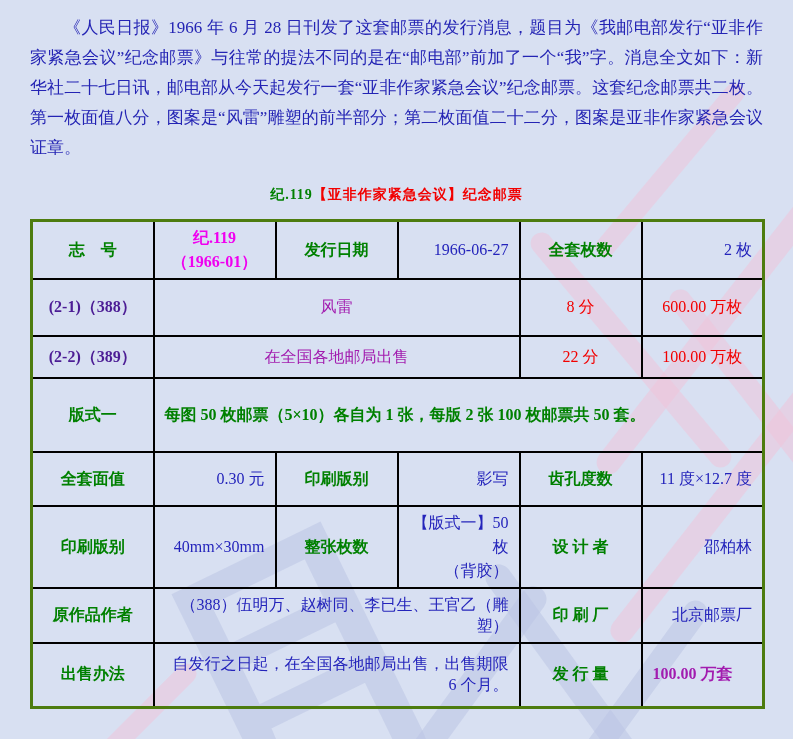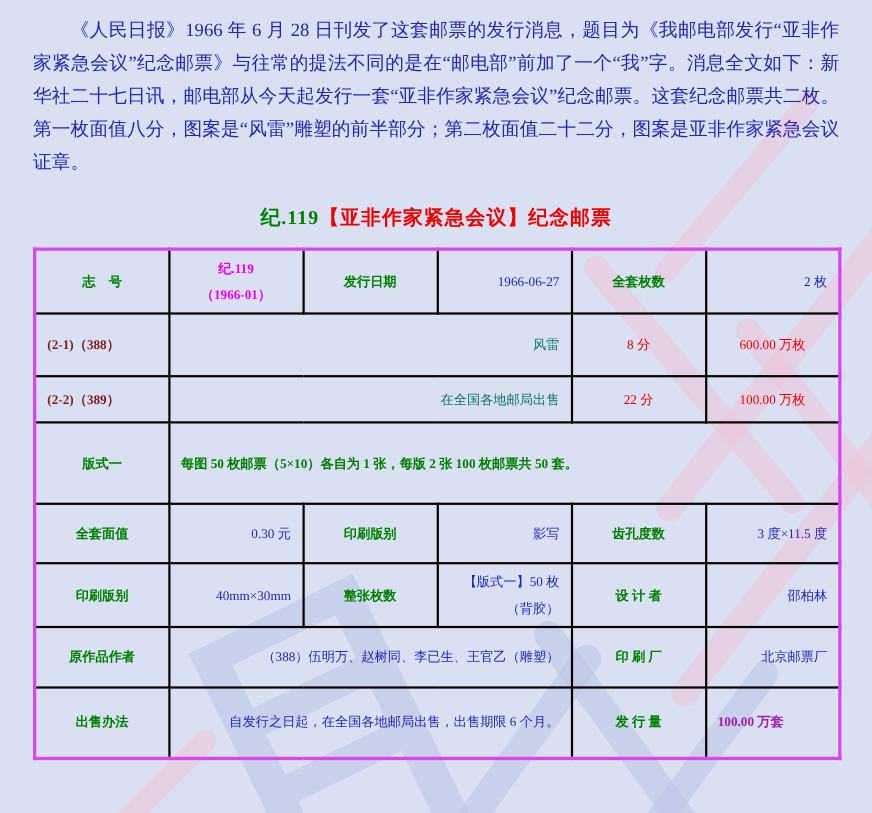--- a/index.html
+++ b/index.html
@@ -29,46 +29,46 @@
     margin:0;padding:13px 30px 0 30px;
     font-size:17px;line-height:30px;
     color:#2424b4;
     text-align:justify;text-indent:2em;
   }
 
   
   .title{
     margin-top:23px;
     text-align:center;
-    font-size:18px;font-weight:bold;
+    font-size:14px;font-weight:bold;
     letter-spacing:1px;
   }
   .title .t-green{color:#008000;}
   .title .t-red{color:#f20000;}
 
   
   table.stamp{
     margin:15px 0 0 30px;
     width:732px;
     border-collapse:collapse;
     table-layout:fixed;
     background:transparent;
-    border:3px solid #d946ef;
-    font-size:12px;
+    border:3px solid #4d7c0f;
+    font-size:16px;
   }
   table.stamp td{
     border:2px solid #000;
     padding:4px 10px;
     vertical-align:middle;
     overflow:hidden;
   }
   td.hdr{color:#008000;font-weight:bold;text-align:center;padding:4px 4px;}
   td.val{color:#2424bb;text-align:right;}
-  td.red-c{color:#7f1d1d;font-weight:bold;text-align:left;}
-  td.red-l{color:#0f766e;text-align:right;}
+  td.red-c{color:#4c1d95;font-weight:bold;text-align:center;}
+  td.red-l{color:#a21caf;text-align:center;}
   td.red-r{color:#f20000;text-align:center;}
   td.red-b{color:#a21caf;font-weight:bold;text-align:left;}
   td.mag{color:#f000f0;font-weight:bold;text-align:center;line-height:24px;}
   td.grn-l{color:#008000;font-weight:bold;text-align:left;}
   .two-line span{display:block;line-height:24px;}
 </style>
 </head>
 <body>
 
 <div class="page">
@@ -130,21 +130,21 @@
         <tr style="height:74px">
           <td class="hdr">版式一</td>
           <td class="grn-l" colspan="5">每图 50 枚邮票（5×10）各自为 1 张，每版 2 张 100 枚邮票共 50 套。</td>
         </tr>
         <tr style="height:54px">
           <td class="hdr">全套面值</td>
           <td class="val">0.30 元</td>
           <td class="hdr">印刷版别</td>
           <td class="val">影写</td>
           <td class="hdr">齿孔度数</td>
-          <td class="val">3 度×11.5 度</td>
+          <td class="val">11 度×12.7 度</td>
         </tr>
         <tr style="height:55px">
           <td class="hdr">印刷版别</td>
           <td class="val">40mm×30mm</td>
           <td class="hdr">整张枚数</td>
           <td class="val two-line">
             <span>【版式一】50 枚</span>
             <span>（背胶）</span>
           </td>
           <td class="hdr">设 计 者</td>

